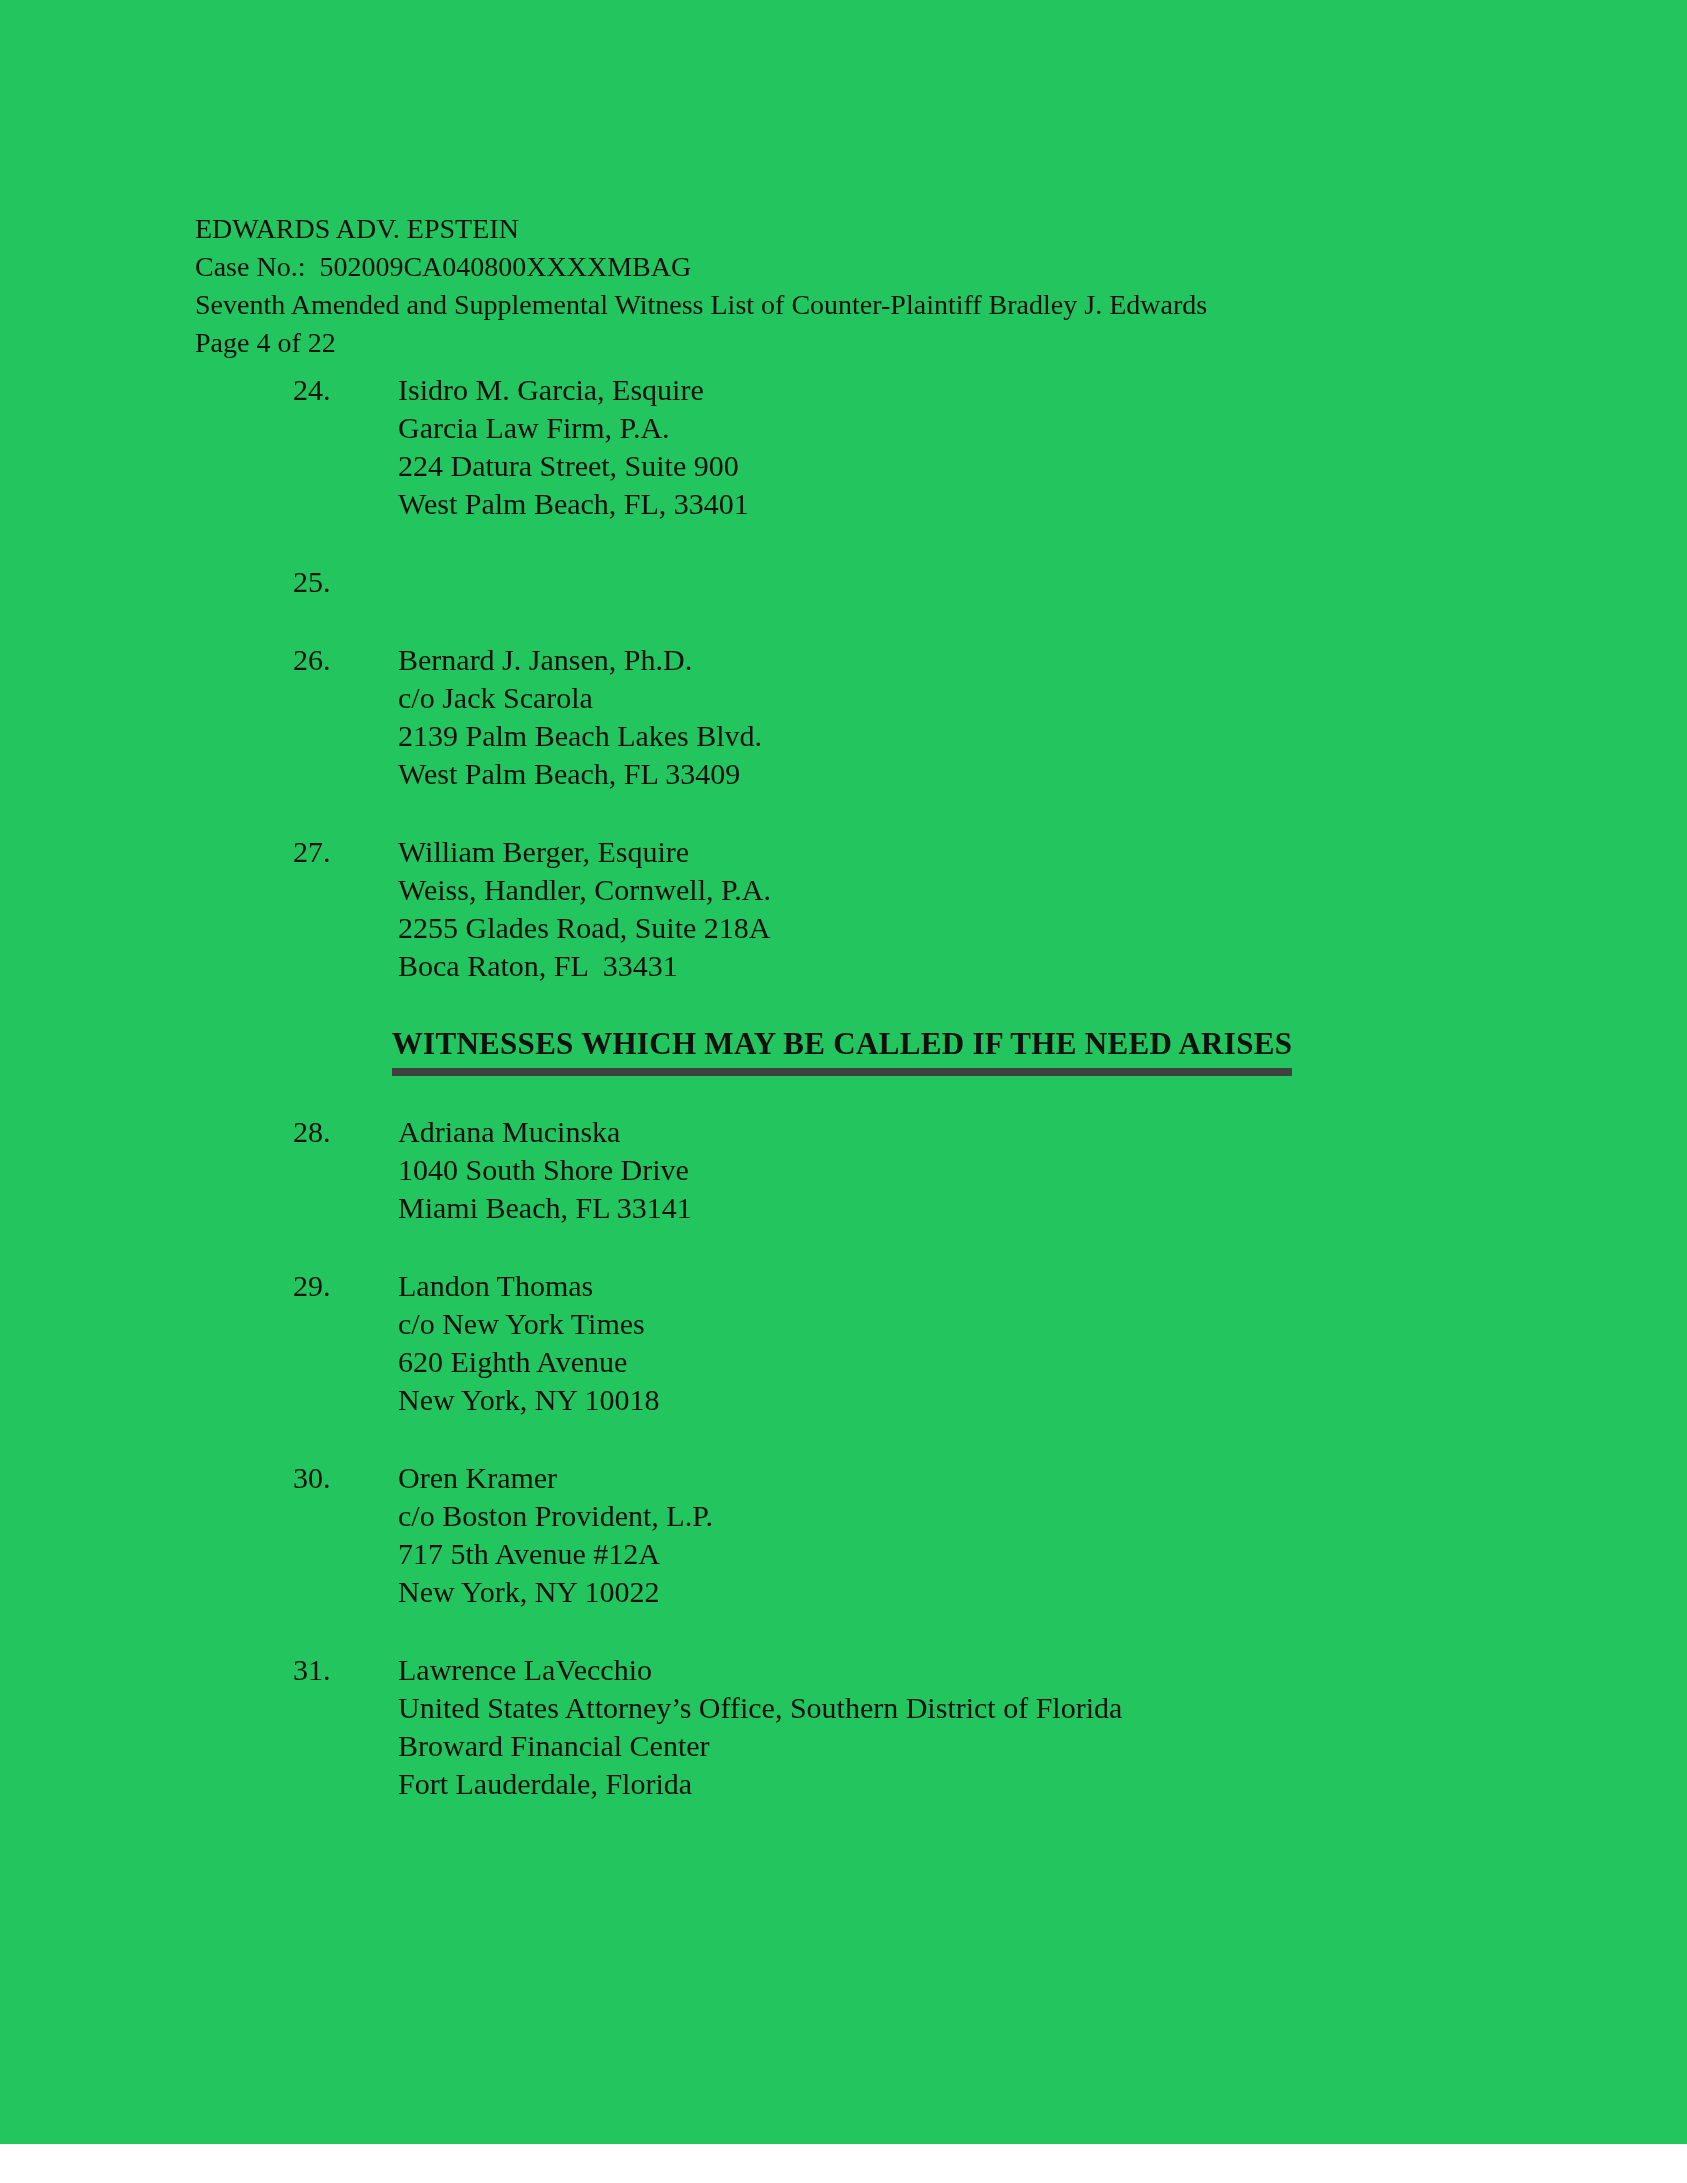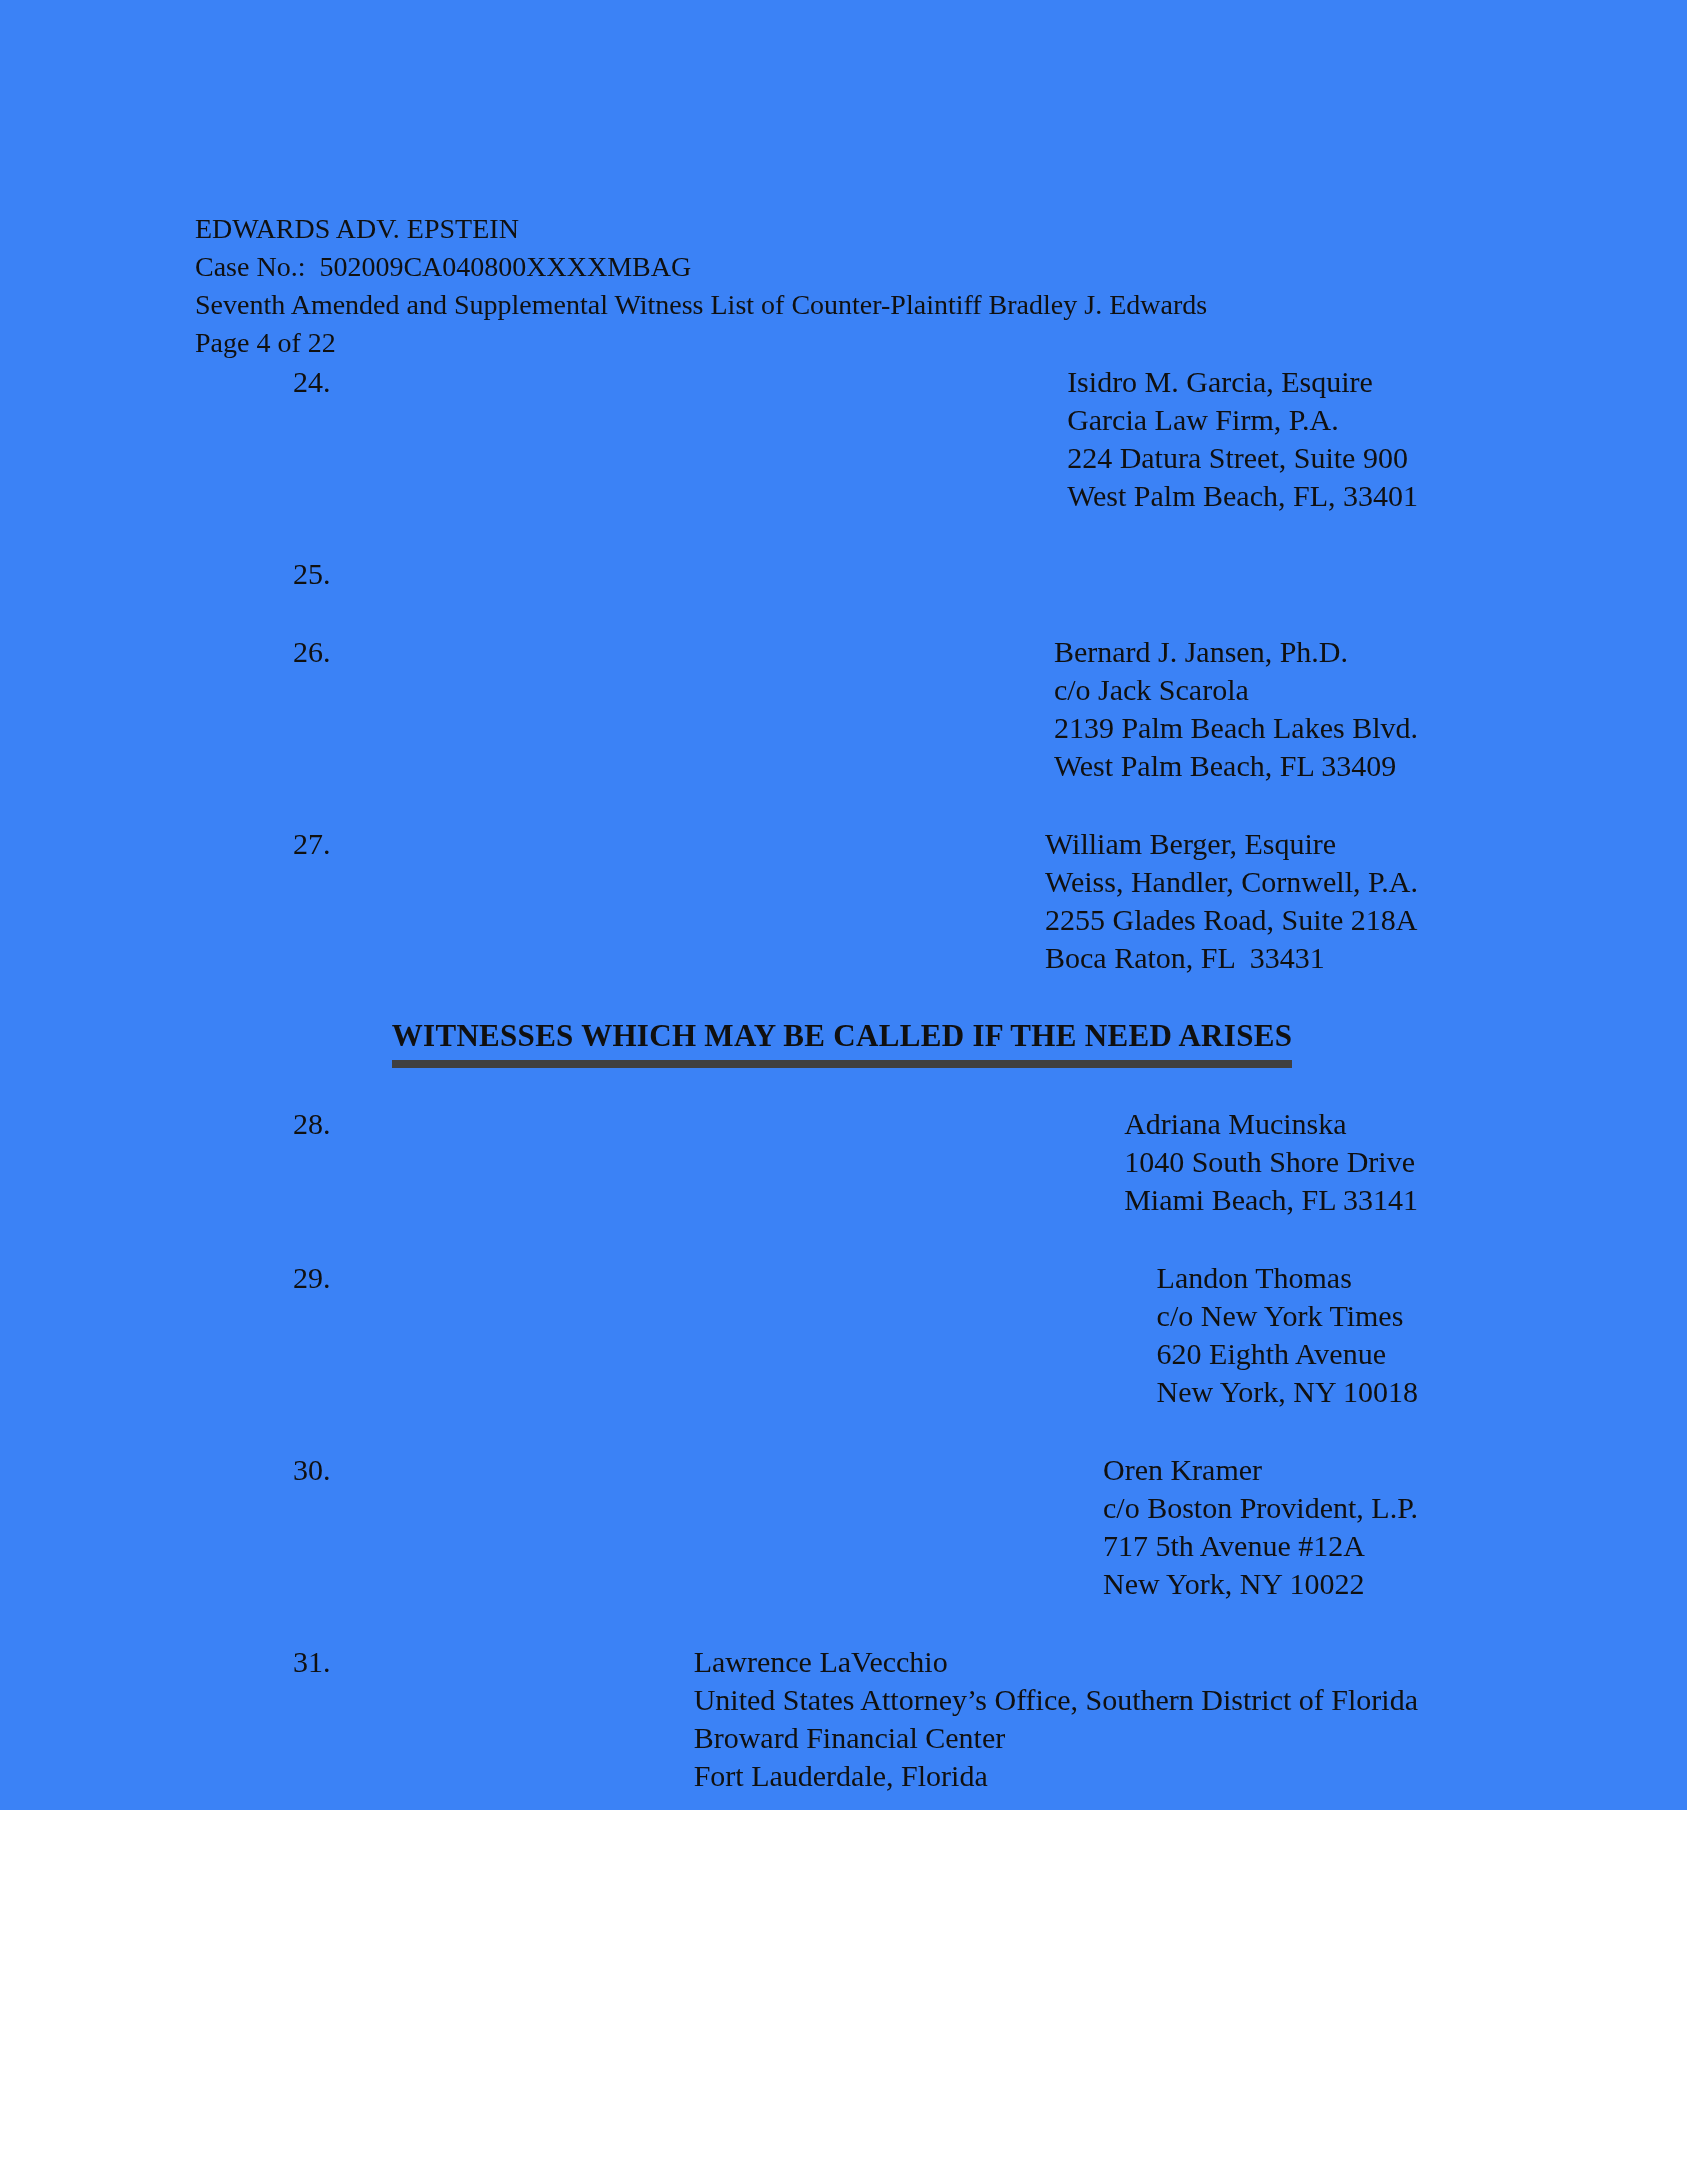--- a/index.html
+++ b/index.html
@@ -3,22 +3,22 @@
 <meta charset="utf-8">
 <style>
   html, body {
     margin: 0;
     padding: 0;
     background: #ffffff;
   }
   .page {
     position: relative;
     width: 1687px;
-    height: 1810px;
-    background: #3b82f6;
+    height: 2144px;
+    background: #22c55e;
     font-family: "Liberation Serif", "DejaVu Serif", serif;
     color: #101010;
     overflow: hidden;
   }
   .doc-header {
     position: absolute;
     left: 195px;
     top: 210px;
     font-size: 28px;
     line-height: 38px;
@@ -30,22 +30,21 @@
     position: absolute;
     left: 293px;
     top: 363px;
     width: 1125px;
     font-size: 30px;
     line-height: 38px;
   }
   .entry {
     display: flex;
     align-items: flex-start;
-    margin: 0 0 40px 0;
-    justify-content: space-between;
+    margin: 8px 0 40px 0;
   }
   .entry .num {
     flex: none;
     width: 105px;
   }
   .entry .addr .line {
     white-space: pre-wrap;
   }
   .section-heading-wrap {
     width: 1098px;

